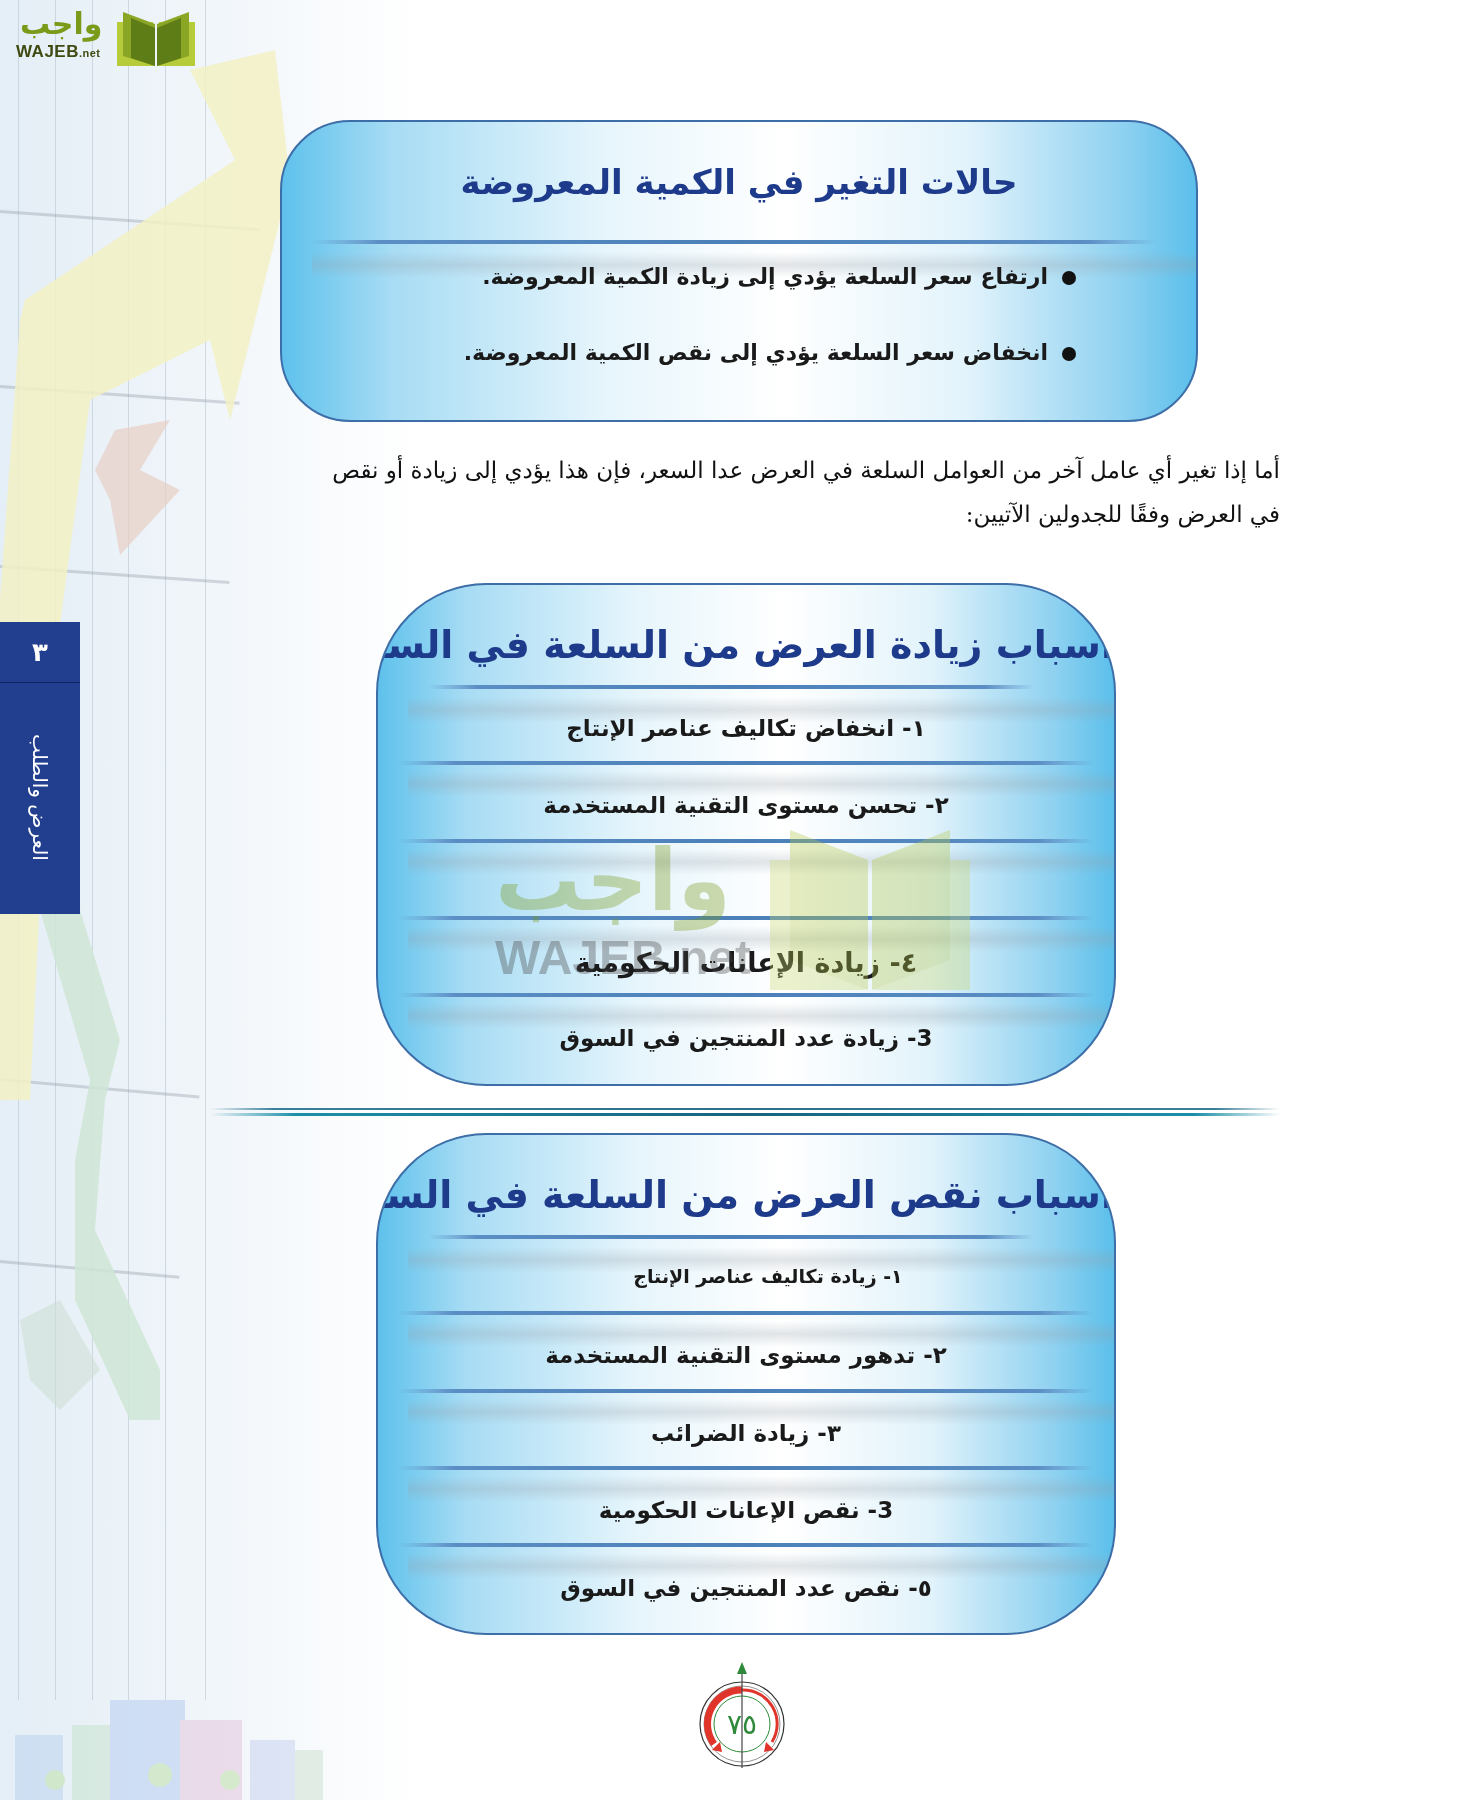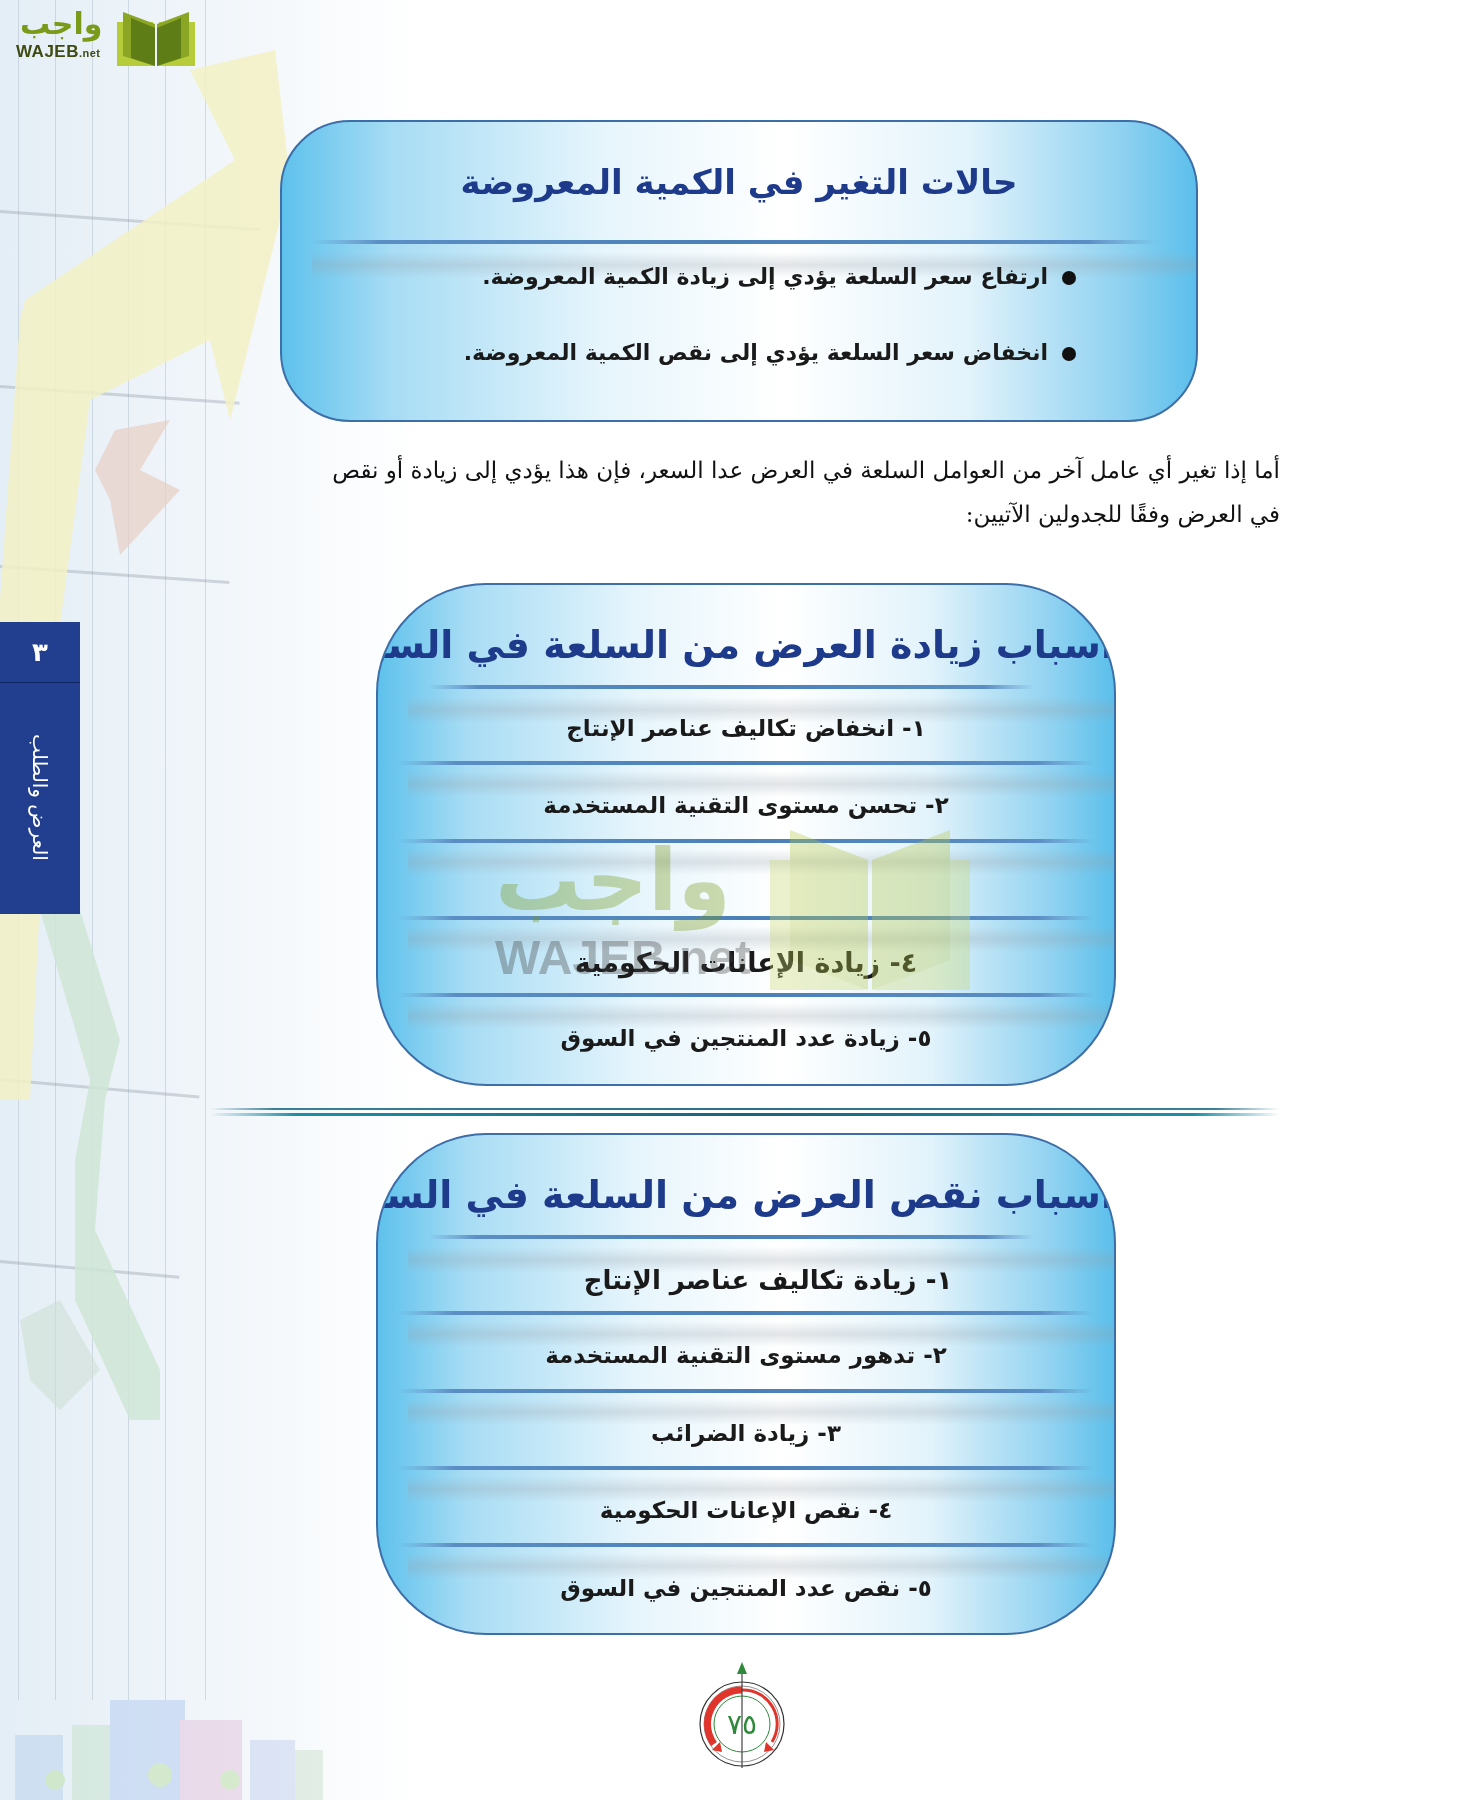--- a/index.html
+++ b/index.html
@@ -401,21 +401,21 @@
   <div class="divider" style="top:176px;left:20px;right:20px;"></div>
   <div class="band" style="top:186px;left:30px;right:0;"></div>
   <div class="row-text" style="top:207px;font-size:23px;">٢- تحسن مستوى التقنية المستخدمة</div>
   <div class="divider" style="top:254px;left:20px;right:20px;"></div>
   <div class="band" style="top:264px;left:30px;right:0;"></div>
   <div class="divider" style="top:331px;left:20px;right:20px;"></div>
   <div class="band" style="top:341px;left:30px;right:0;"></div>
   <div class="row-text" style="top:362px;font-size:27px;">٤- زيادة الإعانات الحكومية</div>
   <div class="divider" style="top:408px;left:20px;right:20px;"></div>
   <div class="band" style="top:418px;left:30px;right:0;"></div>
-  <div class="row-text" style="top:440px;font-size:23px;">٥- زيادة عدد المنتجين في السوق</div>
+  <div class="row-text" style="top:440px;font-size:23px;">3- زيادة عدد المنتجين في السوق</div>
 </div>
 
 <div class="watermark">
   <span class="wm-ar">واجب</span>
   <span class="wm-en">WAJEB.net</span>
   <svg class="wm-book" viewBox="0 0 200 160">
     <rect x="0" y="30" width="95" height="130" fill="#c9d870"></rect>
     <rect x="105" y="30" width="95" height="130" fill="#c9d870"></rect>
     <polygon points="20,0 98,30 98,160 20,130" fill="#b5c84a"></polygon>
     <polygon points="180,0 102,30 102,160 180,130" fill="#b5c84a"></polygon>
@@ -424,30 +424,30 @@
 
 <div class="separator">
   <div class="l1"></div>
   <div class="l2"></div>
 </div>
 
 <div class="box causes" id="box-decrease">
   <div class="box-title">أسباب نقص العرض من السلعة في السوق</div>
   <div class="divider" style="top:100px;left:50px;right:80px;"></div>
   <div class="band" style="top:112px;left:30px;right:0;"></div>
-  <div class="row-text" style="top:130px;font-size:26px;padding-left:44px;">١- زيادة تكاليف عناصر الإنتاج</div>
+  <div class="row-text" style="top:130px;font-size:19px;padding-left:44px;">١- زيادة تكاليف عناصر الإنتاج</div>
   <div class="divider" style="top:176px;left:20px;right:20px;"></div>
   <div class="band" style="top:186px;left:30px;right:0;"></div>
   <div class="row-text" style="top:207px;font-size:23px;">٢- تدهور مستوى التقنية المستخدمة</div>
   <div class="divider" style="top:254px;left:20px;right:20px;"></div>
   <div class="band" style="top:264px;left:30px;right:0;"></div>
   <div class="row-text" style="top:285px;font-size:23px;">٣- زيادة الضرائب</div>
   <div class="divider" style="top:331px;left:20px;right:20px;"></div>
   <div class="band" style="top:341px;left:30px;right:0;"></div>
-  <div class="row-text" style="top:362px;font-size:23px;">٤- نقص الإعانات الحكومية</div>
+  <div class="row-text" style="top:362px;font-size:23px;">3- نقص الإعانات الحكومية</div>
   <div class="divider" style="top:408px;left:20px;right:20px;"></div>
   <div class="band" style="top:418px;left:30px;right:0;"></div>
   <div class="row-text" style="top:440px;font-size:23px;">٥- نقص عدد المنتجين في السوق</div>
 </div>
 
 <div class="page-badge">
   <svg width="100" height="120" viewBox="0 0 100 120">
     <circle cx="50" cy="66" r="42" fill="none" stroke="#333" stroke-width="1.2"></circle>
     <circle cx="50" cy="66" r="38" fill="none" stroke="#777" stroke-width="0.8"></circle>
     <path d="M50,32 A34,34 0 0 0 22,86" fill="none" stroke="#e0352b" stroke-width="7"></path>

